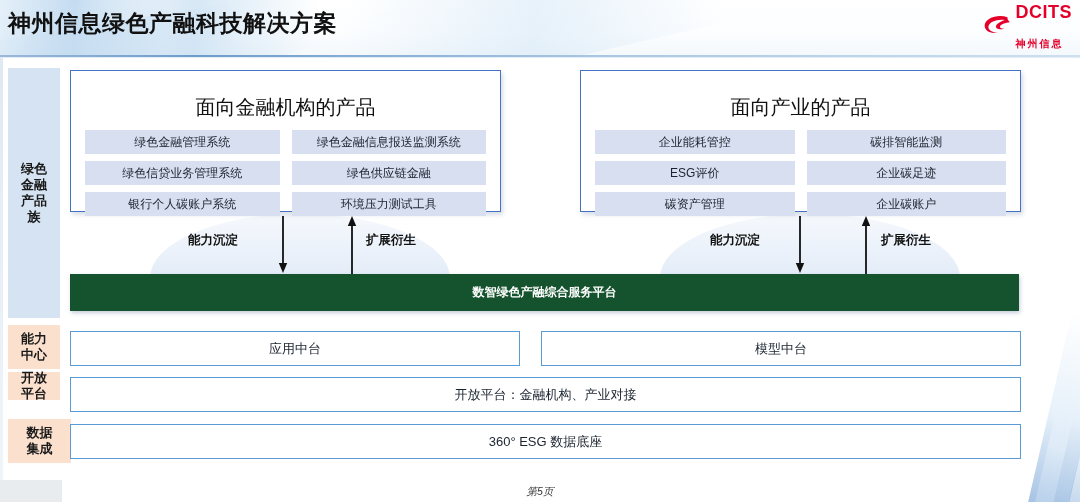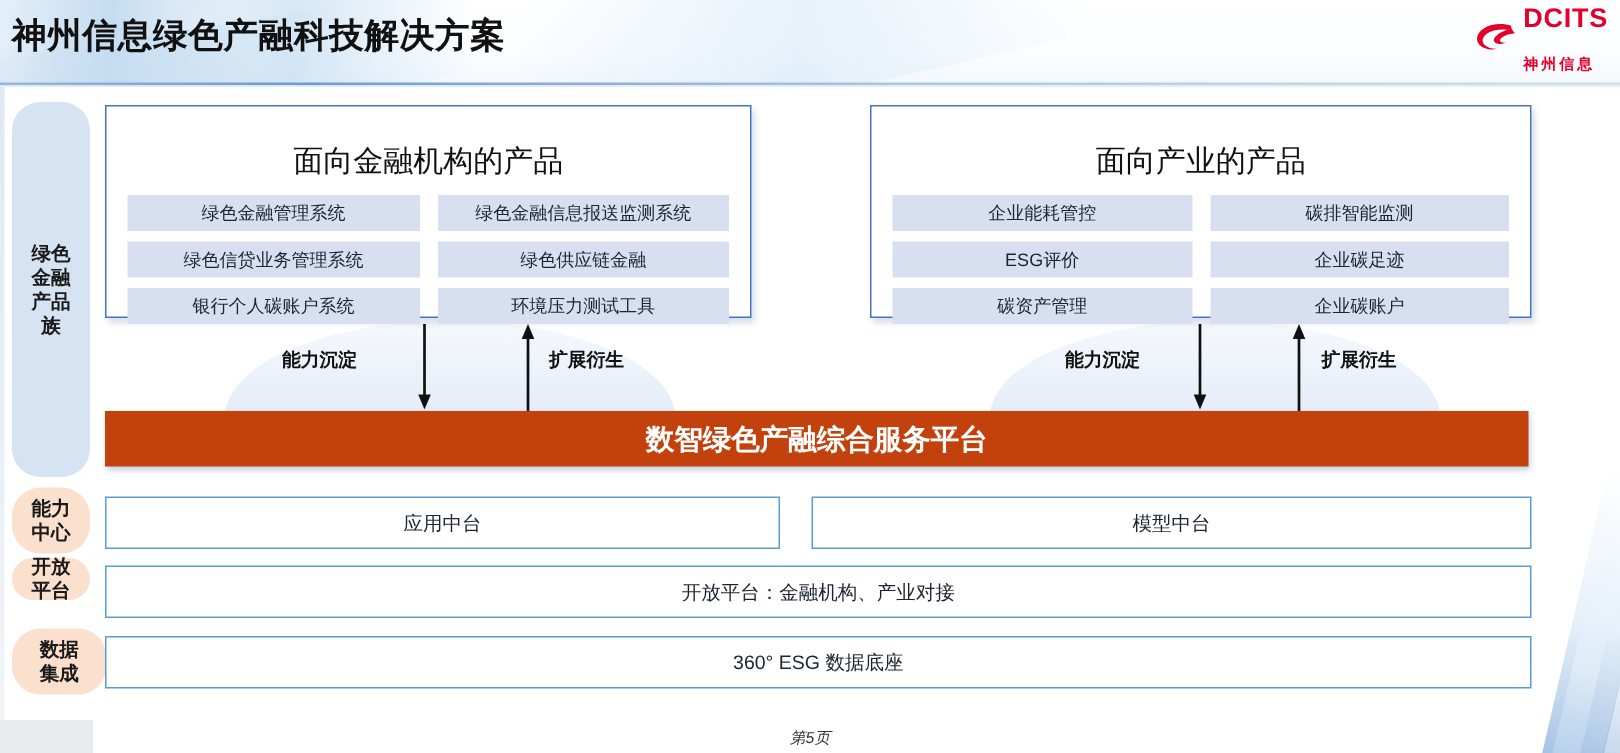--- a/index.html
+++ b/index.html
@@ -52,41 +52,41 @@
   .rib2{right:14px;bottom:-40px;width:18px;height:190px;transform:rotate(13deg);
     background:linear-gradient(180deg,rgba(255,255,255,0) 10%,rgba(232,242,251,.6) 50%,rgba(170,200,231,.8) 100%);}
   .rib3{right:-22px;bottom:-50px;width:26px;height:160px;transform:rotate(13deg);
     background:linear-gradient(180deg,rgba(255,255,255,0) 20%,rgba(96,148,206,.35) 70%,rgba(61,117,183,.85) 100%);}
   .grayblock{position:absolute;left:0;bottom:0;width:62px;height:22px;background:#e9ecef;}
   .leftrail{position:absolute;left:0;top:58px;width:3px;height:444px;
     background:linear-gradient(180deg,#dfe9f3 0%,#f1f5f9 100%);}
 
   
   .side{position:absolute;display:flex;align-items:center;justify-content:center;
-    text-align:center;font-size:13px;font-weight:bold;color:#1a1a1a;line-height:1.22;border-radius:19px;}
+    text-align:center;font-size:13px;font-weight:bold;color:#1a1a1a;line-height:1.22;}
   .side-blue{background:#d6e3f2;}
   .side-orange{background:#fbe0ce;}
 
   
   .panel{position:absolute;background:#fff;border:1.5px solid #4472c4;
     box-shadow:2px 3px 4px rgba(120,140,170,.28);}
   .panel-title{text-align:center;font-size:20px;font-weight:normal;color:#111;margin-top:23px;}
   .chips{display:grid;grid-template-columns:1fr 1fr;gap:7px 12px;padding:9px 14px 12px 14px;}
   .chip{background:#d8dff0;height:24px;display:flex;align-items:center;justify-content:center;
     font-size:12px;color:#1b2430;white-space:nowrap;}
 
   
   .arrgrp{position:absolute;}
   .arrlabel{position:absolute;font-size:12.5px;font-weight:bold;color:#111;white-space:nowrap;}
   .arrow{position:absolute;width:12px;}
   .arrow svg{display:block;}
 
   
-  .platform{position:absolute;background:#c2410c;display:flex;align-items:center;justify-content:center;
-    color:#fff;font-size:19px;font-weight:bold;box-shadow:1px 2px 4px rgba(90,115,160,.35);}
+  .platform{position:absolute;background:#14532d;display:flex;align-items:center;justify-content:center;
+    color:#fff;font-size:12px;font-weight:bold;box-shadow:1px 2px 4px rgba(90,115,160,.35);}
 
   
   .lbox{position:absolute;background:#fff;border:1.2px solid #5b9bd5;
     display:flex;align-items:center;justify-content:center;font-size:13px;color:#1b2430;}
 
   .footer{position:absolute;left:0;bottom:3px;width:1080px;text-align:center;
     font-size:10.5px;font-style:italic;color:#333;}
 </style>
 </head>
 <body>

